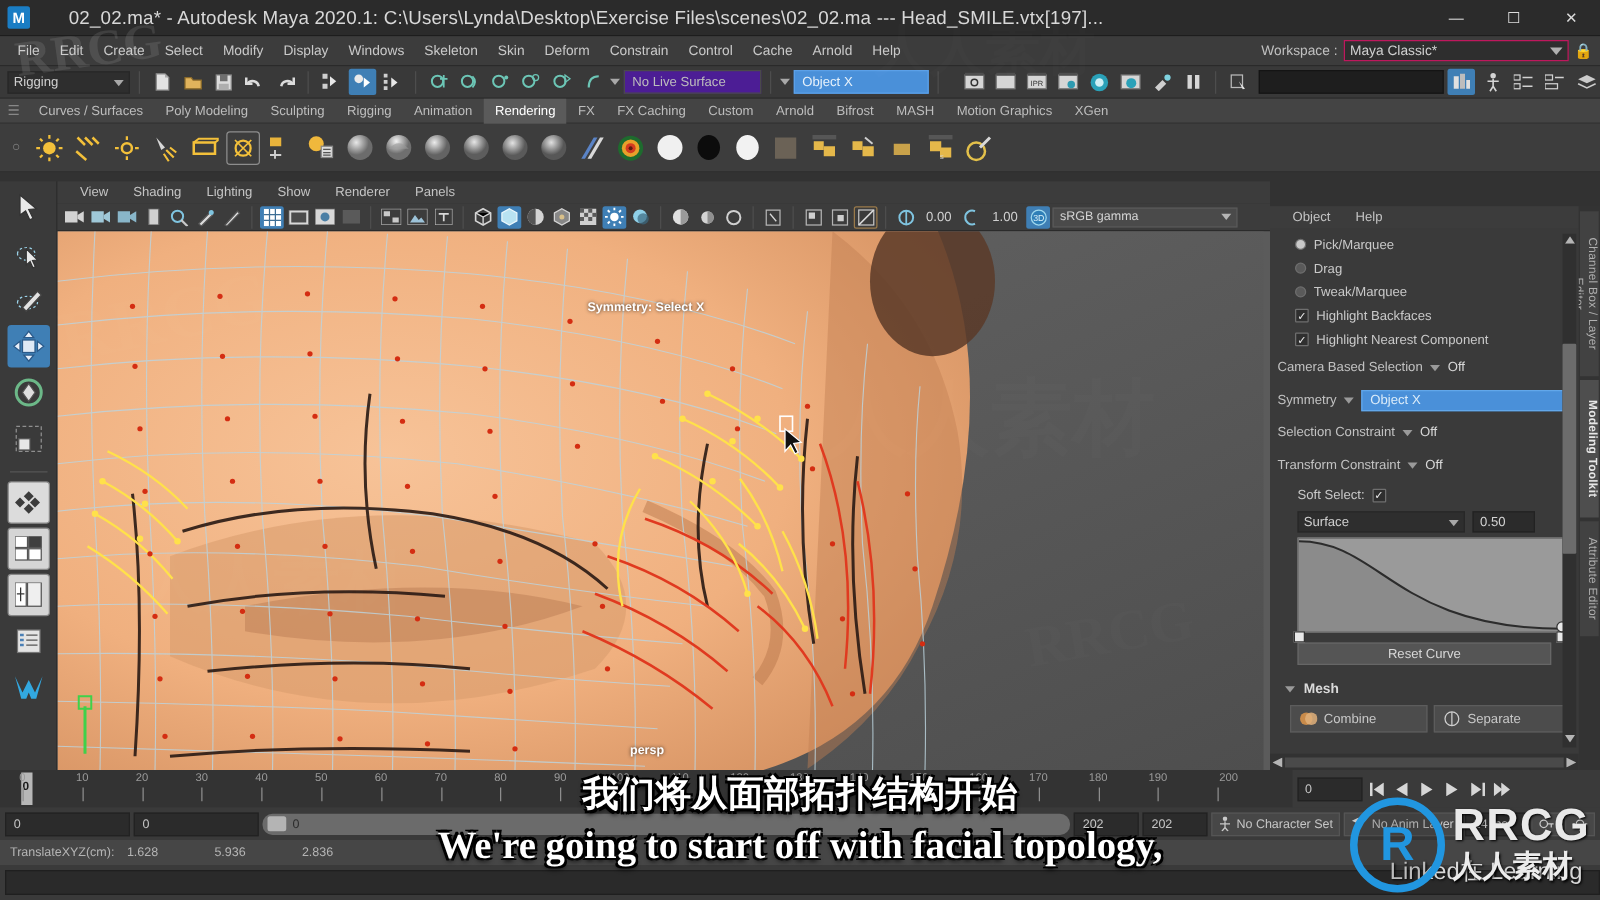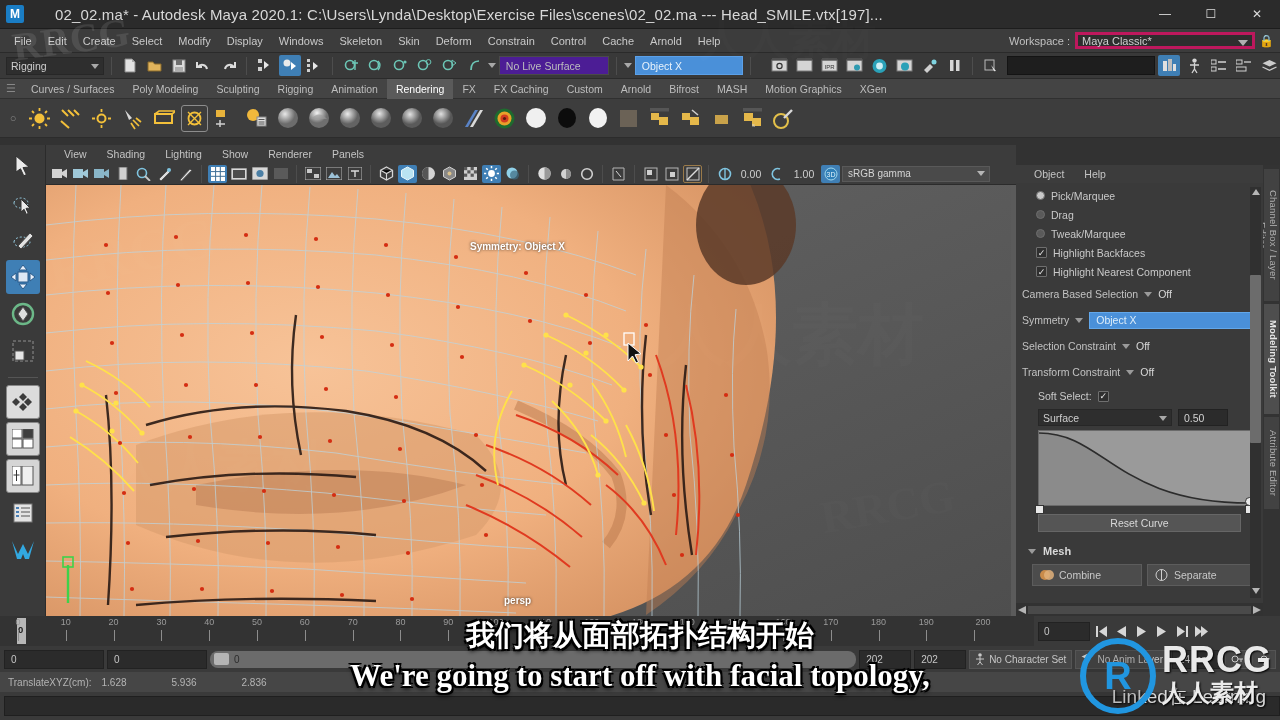--- a/index.html
+++ b/index.html
@@ -27,21 +27,21 @@
   .win-btn { width:46px; height:29px; display:flex;align-items:center;justify-content:center;
              color:#dcdcdc; font-size:12px; }
 
   
   .menubar { height:24px; background:#3c3c3c; display:flex; align-items:center;
              border-bottom:1px solid #2a2a2a; padding-left:6px; }
   .menu-item { padding:0 8px; line-height:24px; font-size:11px; color:#c9c9c9; cursor:default;}
   .workspace-wrap { margin-left:auto; display:flex; align-items:center; gap:5px; padding-right:6px;}
   .workspace-label { font-size:11px;color:#c0c0c0; }
   .ws-select {
-    width:180px;height:17px;background:#2e2e2e;border:3px solid #be185d;
+    width:180px;height:17px;background:#2e2e2e;border:1px solid #be185d;
     display:flex;align-items:center;padding:0 4px;font-size:11px;color:#d0d0d0;position:relative;
   }
   .ws-select .caret { position:absolute; right:4px; top:5px;
     border-left:5px solid transparent;border-right:5px solid transparent;border-top:6px solid #b0b0b0;}
   .lock-ico { width:14px;height:15px;display:flex;align-items:center;justify-content:center;color:#b9b9b9;font-size:12px;}
 
   
   .statusline { height:26px; background:#393939; display:flex; align-items:center;
                 border-bottom:1px solid #2b2b2b; padding-left:6px; gap:3px; }
   .mode-select { width:100px;height:18px;background:#2e2e2e;border:1px solid #272727;
@@ -1103,21 +1103,21 @@
           </g>
 
           <rect x="578" y="148" width="10" height="12" fill="none" stroke="#fff" stroke-width="1.3"></rect>
           <path d="M582 158l0 18 4.5-5 3.5 7 2.5-1.2-3.5-7 6-1z" fill="#111" stroke="#fff" stroke-width="1"></path>
 
           <g stroke="#3fd14a" stroke-width="2.4">
               <path d="M22 380v38"></path>
             </g>
           <rect x="17" y="372" width="10" height="10" fill="none" stroke="#3fd14a" stroke-width="1.6"></rect>
         </svg>
-        <div class="vp-label" style="top:56px;left:424px;">Symmetry: Object X</div>
+        <div class="vp-label" style="top:56px;left:424px;">Symmetry: Select X</div>
         <div class="vp-label" style="bottom:10px;left:458px;">persp</div>
       </div>
     </div>
 
     <div class="rdock">
       <div class="rpanel">
         <div class="rpanel-menubar">
           <div class="vp-menu">Object</div>
           <div class="vp-menu">Help</div>
         </div>

